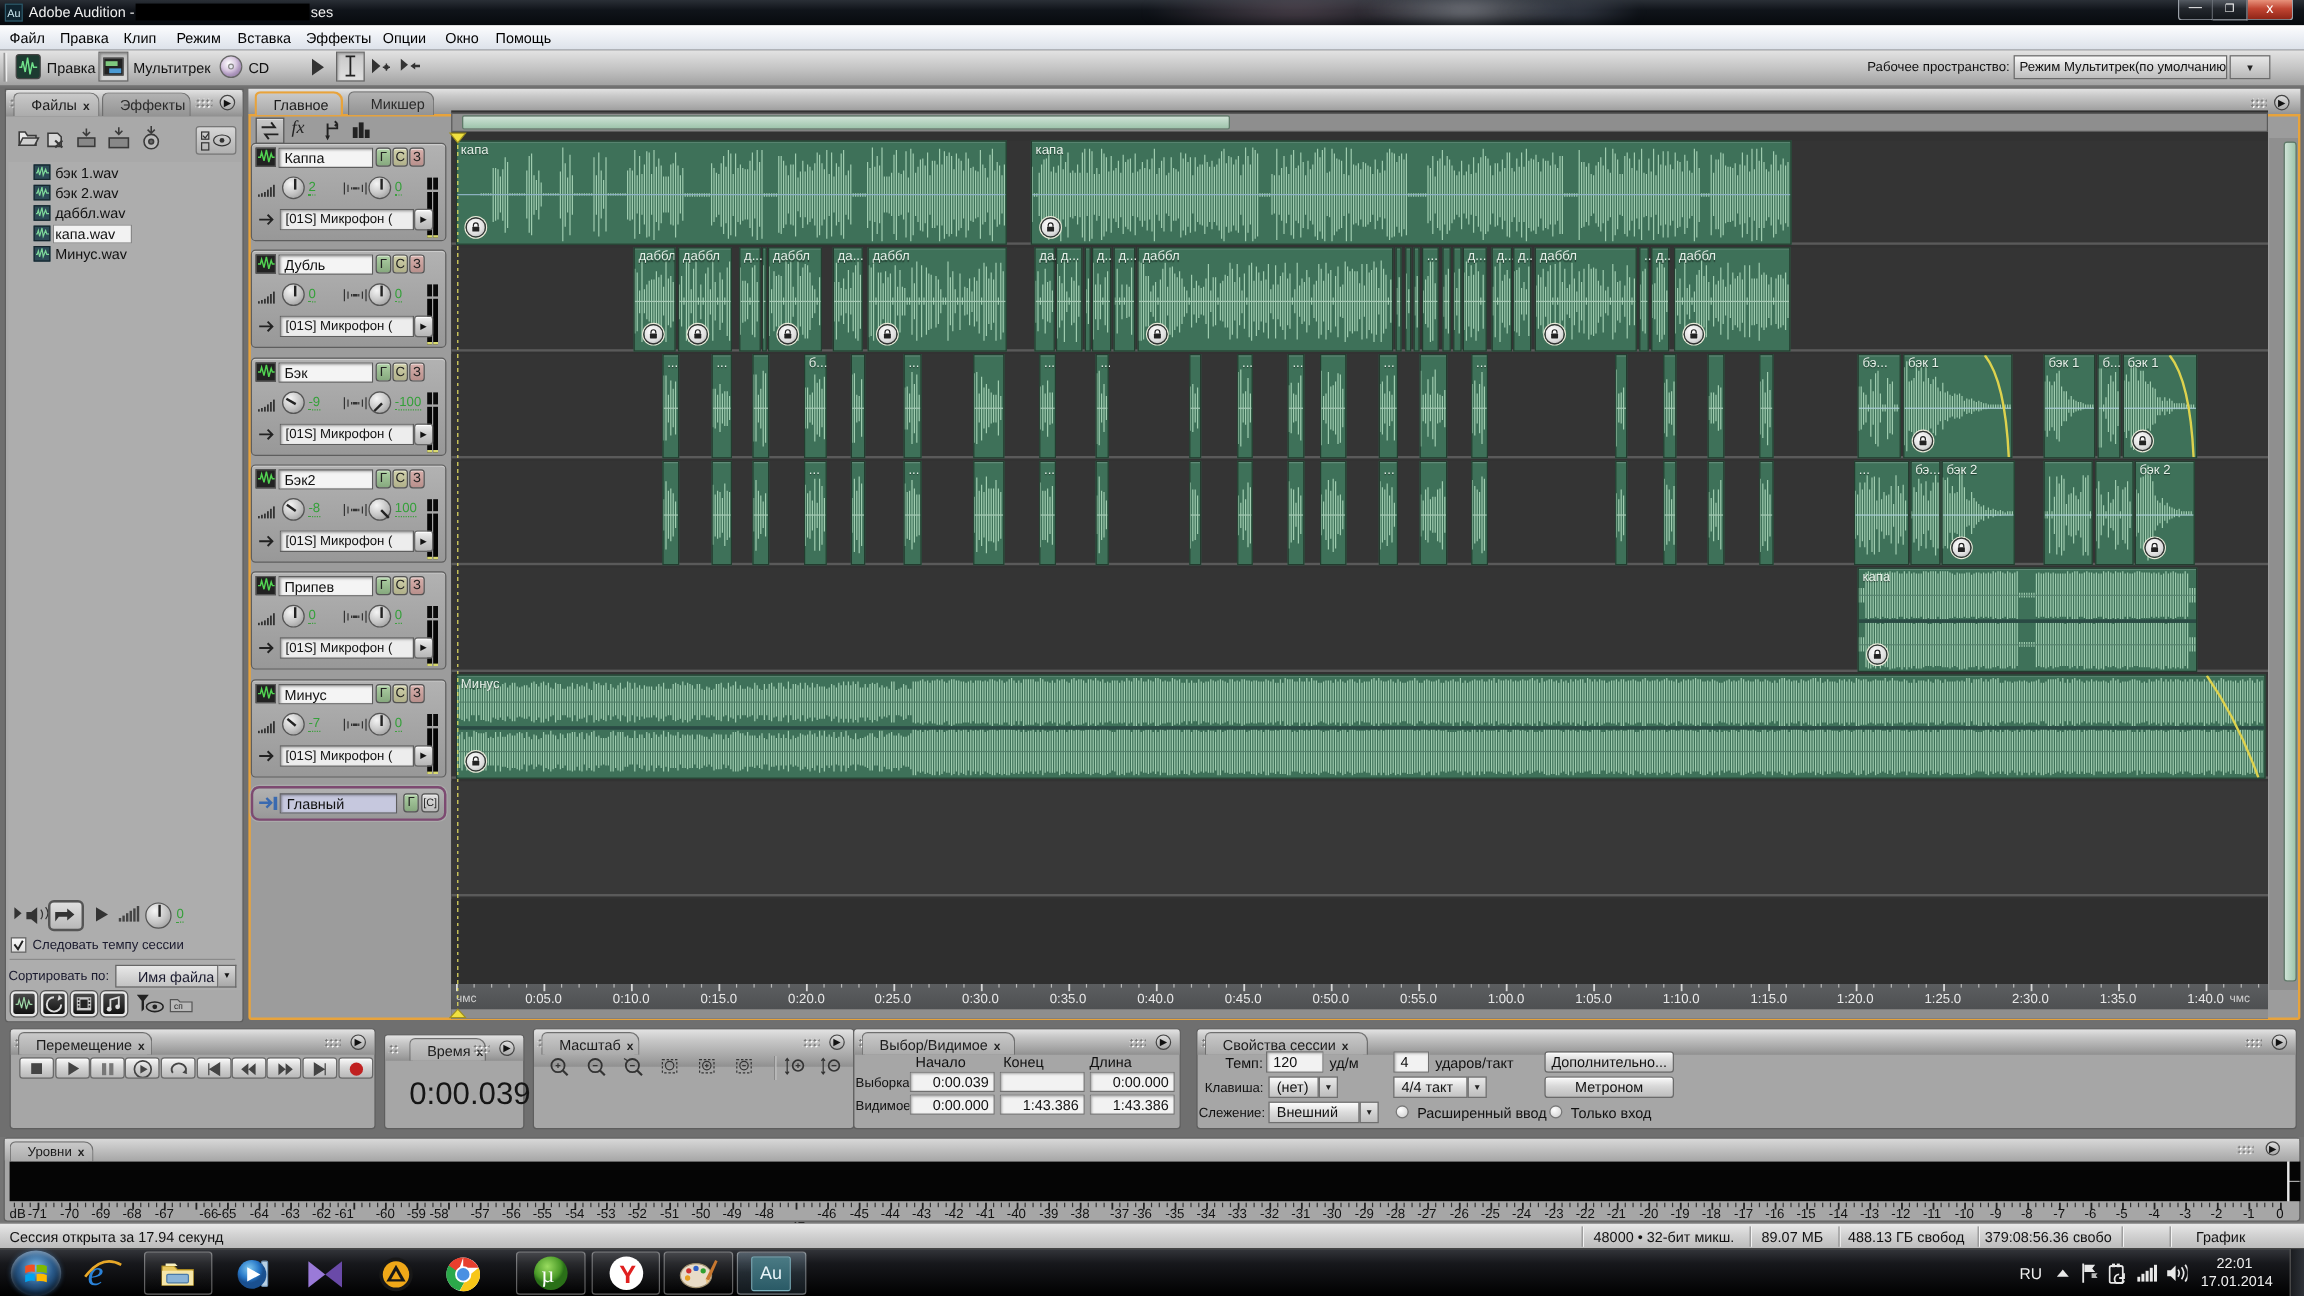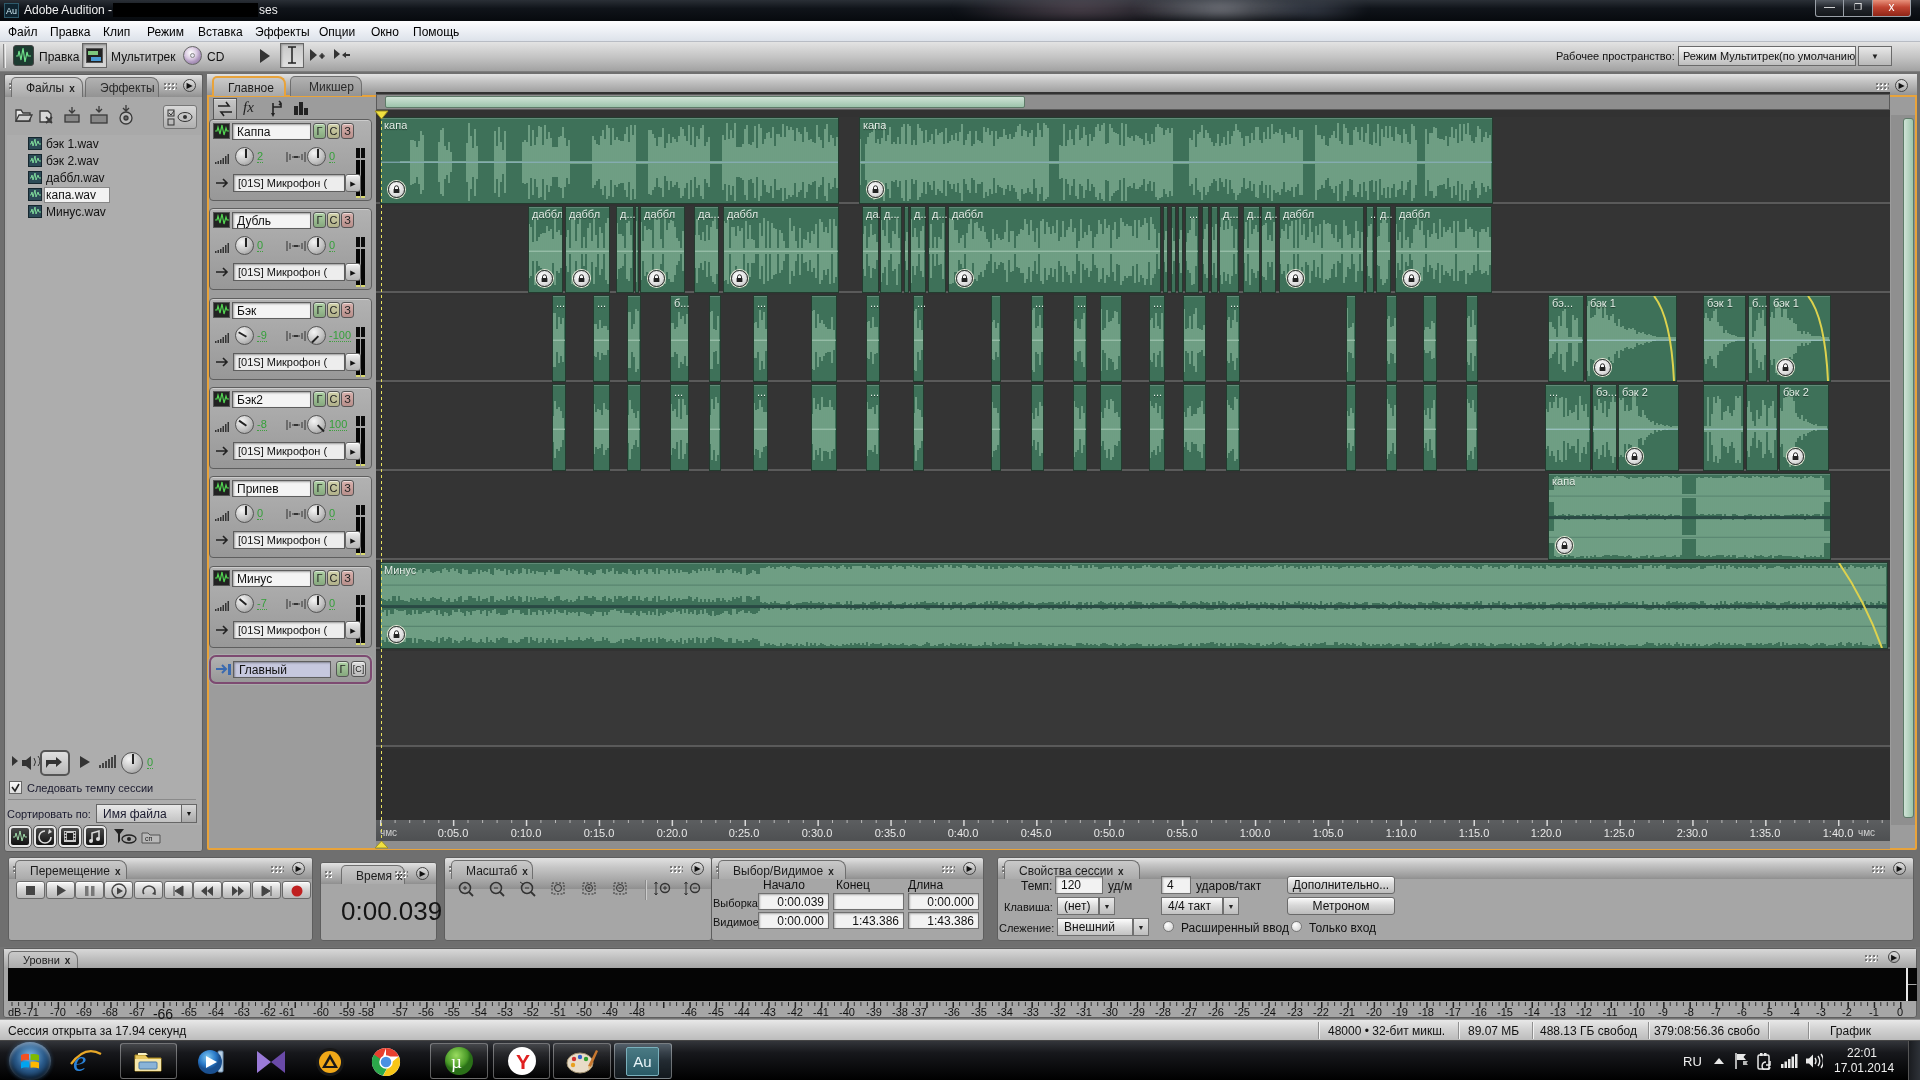--- a/index.html
+++ b/index.html
@@ -164,21 +164,21 @@
 <div class="knob" style="left:121px;top:752px;width:22px;height:22px">
     <i style="left:10px;height:10px"></i>
   </div>
 <span class="gval" style="left:147px;top:757px">0</span>
 <div class="abs" style="left:9px;top:781px;width:13px;height:13px;background:linear-gradient(#fafafa,#ddd);border:1px solid #666"><svg width="11" height="11">
       <path d="M2 5l3 4 4-7" stroke="#222" stroke-width="1.6" fill="none"></path>
     </svg></div>
 <span class="abs" style="left:27px;top:782px;font-size:11px;color:#1a1a2e">Следовать темпу сессии</span>
 <div class="abs" style="left:8px;top:799px;width:188px;height:1px;background:#8a8a8a"></div>
 <span class="abs" style="left:7px;top:808px;font-size:11px;color:#1a1a2e">Сортировать по:</span>
-<div class="abs" style="left:96px;top:804px;width:86px;height:19px;background:linear-gradient(#e8e8e8,#c2c2c2);border:1px solid #666;font-size:12px;padding:2px 0 0 6px;color:#1a1a2e">Имя файла</div>
+<div class="abs" style="left:96px;top:804px;width:86px;height:19px;background:linear-gradient(#e8e8e8,#c2c2c2);border:1px solid #666;font-size:12px;padding:2px 0 0 18px;color:#1a1a2e">Имя файла</div>
 <div class="abs" style="left:182px;top:804px;width:15px;height:19px;background:linear-gradient(#d8d8d8,#a8a8a8);border:1px solid #666;border-left:none;font-size:7px;text-align:center;line-height:18px">▼</div>
 <div class="abs" style="left:9px;top:826px;width:22px;height:21px;border:2px solid #e8e8e8;outline:1px solid #555;border-radius:4px;background:linear-gradient(#4a4a4a,#111)"><svg width="18" height="17">
       <path d="M2 9h2l1-4 2 7 2-9 2 10 2-7 1 3h2" stroke="#9fd8a8" fill="none"></path>
     </svg></div>
 <div class="abs" style="left:34px;top:826px;width:22px;height:21px;border:2px solid #e8e8e8;outline:1px solid #555;border-radius:4px;background:linear-gradient(#4a4a4a,#111)"><svg width="18" height="17">
       <path d="M9 3a6 6 0 1 0 6 6" stroke="#ddd" stroke-width="1.6" fill="none"></path>
       <path d="M13 1l3 3-4 2z" fill="#ddd"></path>
     </svg></div>
 <div class="abs" style="left:59px;top:826px;width:22px;height:21px;border:2px solid #e8e8e8;outline:1px solid #555;border-radius:4px;background:linear-gradient(#4a4a4a,#111)"><svg width="18" height="17">
       <rect x="3" y="3" width="12" height="11" fill="#ccc"></rect>
@@ -1795,21 +1795,21 @@
     <span style="position:absolute;left:1170px;top:57px;width:30px;text-align:center;font-size:11px;color:#111">-27</span>
     <span style="position:absolute;left:1144px;top:57px;width:30px;text-align:center;font-size:11px;color:#111">-28</span>
     <span style="position:absolute;left:1118px;top:57px;width:30px;text-align:center;font-size:11px;color:#111">-29</span>
     <span style="position:absolute;left:1091px;top:57px;width:30px;text-align:center;font-size:11px;color:#111">-30</span>
     <span style="position:absolute;left:1065px;top:57px;width:30px;text-align:center;font-size:11px;color:#111">-31</span>
     <span style="position:absolute;left:1039px;top:57px;width:30px;text-align:center;font-size:11px;color:#111">-32</span>
     <span style="position:absolute;left:1012px;top:57px;width:30px;text-align:center;font-size:11px;color:#111">-33</span>
     <span style="position:absolute;left:986px;top:57px;width:30px;text-align:center;font-size:11px;color:#111">-34</span>
     <span style="position:absolute;left:960px;top:57px;width:30px;text-align:center;font-size:11px;color:#111">-35</span>
     <span style="position:absolute;left:933px;top:57px;width:30px;text-align:center;font-size:11px;color:#111">-36</span>
-    <span style="position:absolute;left:907px;top:57px;width:30px;text-align:left;font-size:11px;color:#111">-37</span>
+    <span style="position:absolute;left:907px;top:57px;width:30px;text-align:right;font-size:11px;color:#111">-37</span>
     <span style="position:absolute;left:881px;top:57px;width:30px;text-align:center;font-size:11px;color:#111">-38</span>
     <span style="position:absolute;left:855px;top:57px;width:30px;text-align:center;font-size:11px;color:#111">-39</span>
     <span style="position:absolute;left:828px;top:57px;width:30px;text-align:center;font-size:11px;color:#111">-40</span>
     <span style="position:absolute;left:802px;top:57px;width:30px;text-align:center;font-size:11px;color:#111">-41</span>
     <span style="position:absolute;left:776px;top:57px;width:30px;text-align:center;font-size:11px;color:#111">-42</span>
     <span style="position:absolute;left:749px;top:57px;width:30px;text-align:center;font-size:11px;color:#111">-43</span>
     <span style="position:absolute;left:723px;top:57px;width:30px;text-align:center;font-size:11px;color:#111">-44</span>
     <span style="position:absolute;left:697px;top:57px;width:30px;text-align:center;font-size:11px;color:#111">-45</span>
     <span style="position:absolute;left:670px;top:57px;width:30px;text-align:center;font-size:11px;color:#111">-46</span>
     <span style="position:absolute;left:644px;top:68px;width:30px;text-align:center;font-size:11px;color:#111">-47</span>
@@ -1824,21 +1824,21 @@
     <span style="position:absolute;left:407px;top:57px;width:30px;text-align:center;font-size:11px;color:#111">-56</span>
     <span style="position:absolute;left:381px;top:57px;width:30px;text-align:center;font-size:11px;color:#111">-57</span>
     <span style="position:absolute;left:354px;top:57px;width:30px;text-align:left;font-size:11px;color:#111">-58</span>
     <span style="position:absolute;left:328px;top:57px;width:30px;text-align:center;font-size:11px;color:#111">-59</span>
     <span style="position:absolute;left:302px;top:57px;width:30px;text-align:center;font-size:11px;color:#111">-60</span>
     <span style="position:absolute;left:275px;top:57px;width:30px;font-size:11px;color:#111">-61</span>
     <span style="position:absolute;left:249px;top:57px;width:30px;text-align:center;font-size:11px;color:#111">-62</span>
     <span style="position:absolute;left:223px;top:57px;width:30px;text-align:center;font-size:11px;color:#111">-63</span>
     <span style="position:absolute;left:197px;top:57px;width:30px;text-align:center;font-size:11px;color:#111">-64</span>
     <span style="position:absolute;left:170px;top:57px;width:30px;text-align:center;font-size:11px;color:#111">-65</span>
-    <span style="position:absolute;left:144px;top:57px;width:30px;text-align:center;font-size:14px;color:#111">-66</span>
+    <span style="position:absolute;left:155px;top:57px;width:30px;text-align:center;font-size:11px;color:#111">-66</span>
     <span style="position:absolute;left:118px;top:57px;width:30px;text-align:center;font-size:11px;color:#111">-67</span>
     <span style="position:absolute;left:91px;top:57px;width:30px;text-align:center;font-size:11px;color:#111">-68</span>
     <span style="position:absolute;left:65px;top:57px;width:30px;text-align:center;font-size:11px;color:#111">-69</span>
     <span style="position:absolute;left:39px;top:57px;width:30px;text-align:center;font-size:11px;color:#111">-70</span>
     <span style="position:absolute;left:12px;top:57px;width:30px;text-align:center;font-size:11px;color:#111">-71</span>
   </div>
 <div class="abs" style="left:0;top:1019px;width:1920px;height:21px;background:linear-gradient(#e8e8e8,#d2d2d2 45%,#bcbcbc);border-top:1px solid #999">
 <span class="abs" style="left:8px;top:4px;font-size:12px">Сессия открыта за 17.94 секунд</span>
 <div class="abs" style="left:1318px;top:2px;width:1px;height:17px;background:#909090;box-shadow:1px 0 0 #f2f2f2"></div>
 <span class="abs" style="left:1328px;top:4px;font-size:12px">48000 • 32-бит микш.</span>

